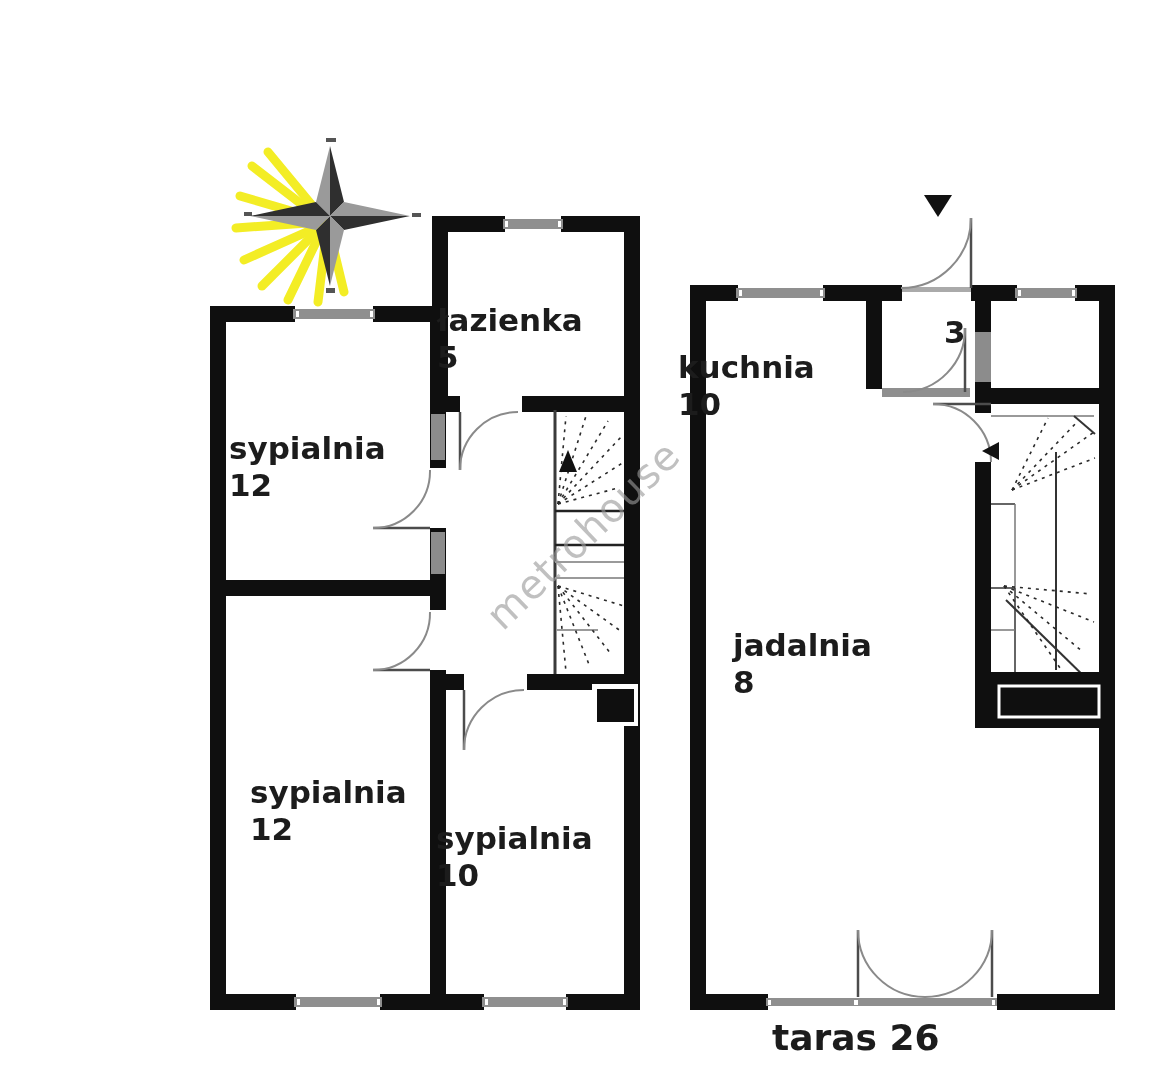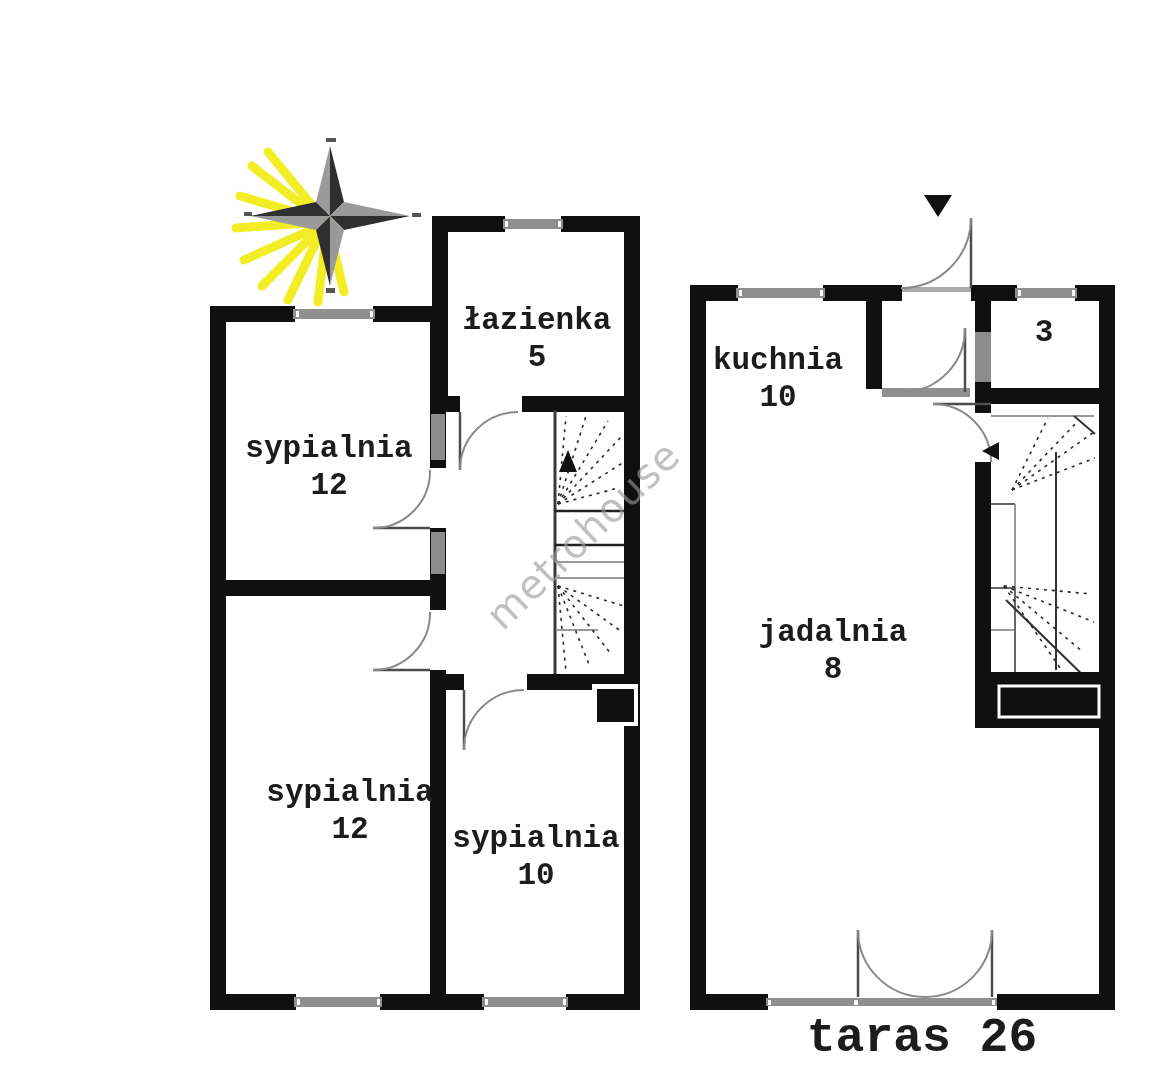--- a/index.html
+++ b/index.html
@@ -1,21 +1,21 @@
 <!DOCTYPE html>
 <html><head>
 <meta charset="utf-8">
 <style>
   html,body{margin:0;padding:0;background:#ffffff;}
   .stage{position:relative;width:1170px;height:1080px;background:#ffffff;overflow:hidden;
          font-family:"DejaVu Sans","Liberation Sans",sans-serif;}
   .plan-svg{position:absolute;left:0;top:0;}
-  .room-label{position:absolute;text-align:center;font-weight:bold;color:#1c1c1c;
-              font-size:31px;line-height:37px;letter-spacing:0px;font-family:Liberation Mono, monospace;}
-  .room-label.big{font-size:48px;line-height:40px;}
+  .room-label{position:absolute;font-weight:bold;color:#1c1c1c;
+              font-size:31px;line-height:37px;letter-spacing:0px;}
+  .room-label.big{font-size:36px;line-height:40px;}
   .watermark{position:absolute;left:438px;top:512px;width:290px;text-align:center;
              transform:rotate(-44deg);color:#9b9b9b;opacity:0.62;font-size:40px;
              font-weight:400;letter-spacing:1px;pointer-events:none;}
 </style>
 </head>
 <body>
 
 <div class="stage">
 
 <svg class="plan-svg" width="1170" height="1080" viewBox="0 0 1170 1080">
@@ -262,30 +262,30 @@
   <div class="room-label" style="left:250px;top:774px;width:200px">
     <div>sypialnia</div>
     <div>12</div>
   </div>
 
   <div class="room-label" style="left:436px;top:820px;width:200px">
     <div>sypialnia</div>
     <div>10</div>
   </div>
 
-  <div class="room-label" style="left:678px;top:342px;width:200px">
+  <div class="room-label" style="left:678px;top:349px;width:200px">
     <div>kuchnia</div>
     <div>10</div>
   </div>
 
   <div class="room-label" style="left:944px;top:314px;width:200px">
     <div>3</div>
   </div>
 
-  <div class="room-label" style="left:733px;top:614px;width:200px">
+  <div class="room-label" style="left:733px;top:627px;width:200px">
     <div>jadalnia</div>
     <div>8</div>
   </div>
 
   <div class="room-label" style="left:820px;top:782px;width:200px">
   </div>
 
   <div class="room-label big" style="left:772px;top:1018px;width:300px">
     <span>taras</span>
     <span>26</span>

